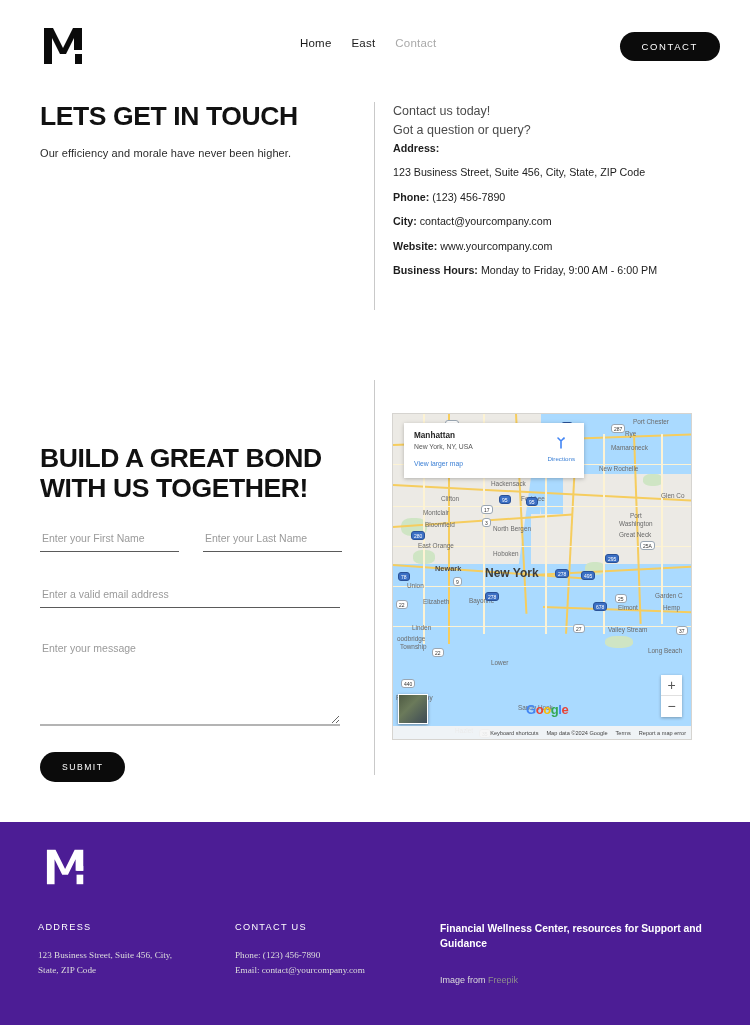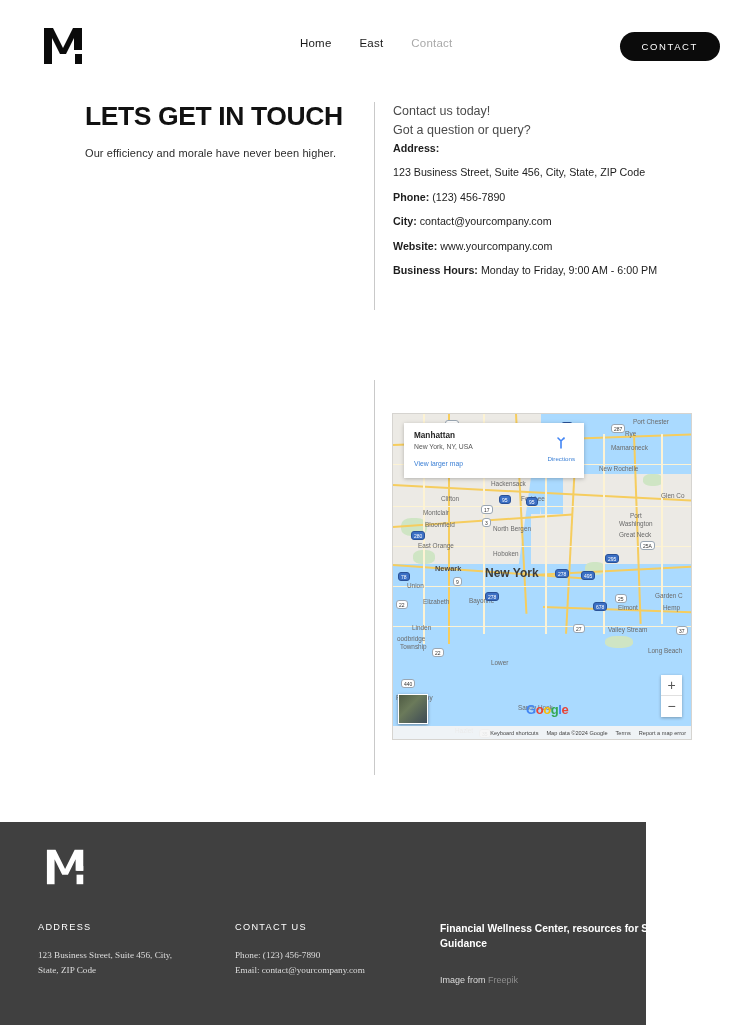--- a/index.html
+++ b/index.html
@@ -23,21 +23,21 @@
     top: 26px;
     width: 46px;
     height: 40px;
   }
   .logo svg { display: block; }
   .nav {
     position: absolute;
     left: 300px;
     top: 37px;
     display: flex;
-    gap: 28px;
+    gap: 20px;
     align-items: center;
   }
   .nav a {
     font-size: 11.5px;
     color: #1a1a1a;
     text-decoration: none;
     letter-spacing: 0.2px;
   }
   .nav a.muted { color: #a9a9a9; }
   .cta-btn {
@@ -66,21 +66,20 @@
     top: 12px;
     width: 1px;
     height: 208px;
     background: #c9c9c9;
   }
   .headline {
     position: absolute;
     left: 40px;
     top: 12px;
     width: 320px;
-    margin-left: 45px;
   }
   .headline h1 {
     font-size: 26.5px;
     font-weight: bold;
     letter-spacing: -0.4px;
     color: #111111;
     line-height: 1.12;
   }
   .headline p {
     margin-top: 15px;
@@ -339,23 +338,23 @@
     font-size: 14px;
     color: #555;
     cursor: pointer;
   }
   .zoomctl .zin { border-bottom: 1px solid #e0e0e0; }
 
   
   .footer {
     position: absolute;
     left: 0; top: 822px;
-    width: 646px;
+    width: 750px;
     height: 203px;
-    background: #404040;
+    background: #4c1d95;
   }
   .footer-logo {
     position: absolute;
     left: 45px; top: 25px;
     width: 44px; height: 40px;
   }
   .fcols {
     position: absolute;
     left: 0; top: 100px;
     width: 750px;
@@ -443,20 +442,39 @@
         <b>Business Hours:</b><span> Monday to Friday, 9:00 AM - 6:00 PM</span>
       </div>
     </div>
   </div>
 </div>
 
 <div class="section-mid">
 
   <div class="divider-2"></div>
 
+  <div class="form-col">
+    <h2>
+      <span>BUILD A GREAT BOND</span><br>
+      <span>WITH US TOGETHER!</span>
+    </h2>
+
+    <div class="row-2">
+      <input class="fld half" type="text" placeholder="Enter your First Name" style="">
+      <input class="fld half" type="text" placeholder="Enter your Last Name" style="">
+    </div>
+
+    <input class="fld full" type="email" placeholder="Enter a valid email address" style="">
+
+    <textarea class="msg" placeholder="Enter your message" style=""></textarea>
+
+    <div>
+      <button class="submit-btn">SUBMIT</button>
+    </div>
+  </div>
 
   <div class="map">
     <div class="map-land-nj"></div>
     <div class="map-water-1"></div>
     <div class="map-land-li"></div>
     <div class="map-river"></div>
     <div class="map-land-ny"></div>
     <div class="map-water-main"></div>
     <div class="map-water-bay" style="opacity:0"></div>
 

